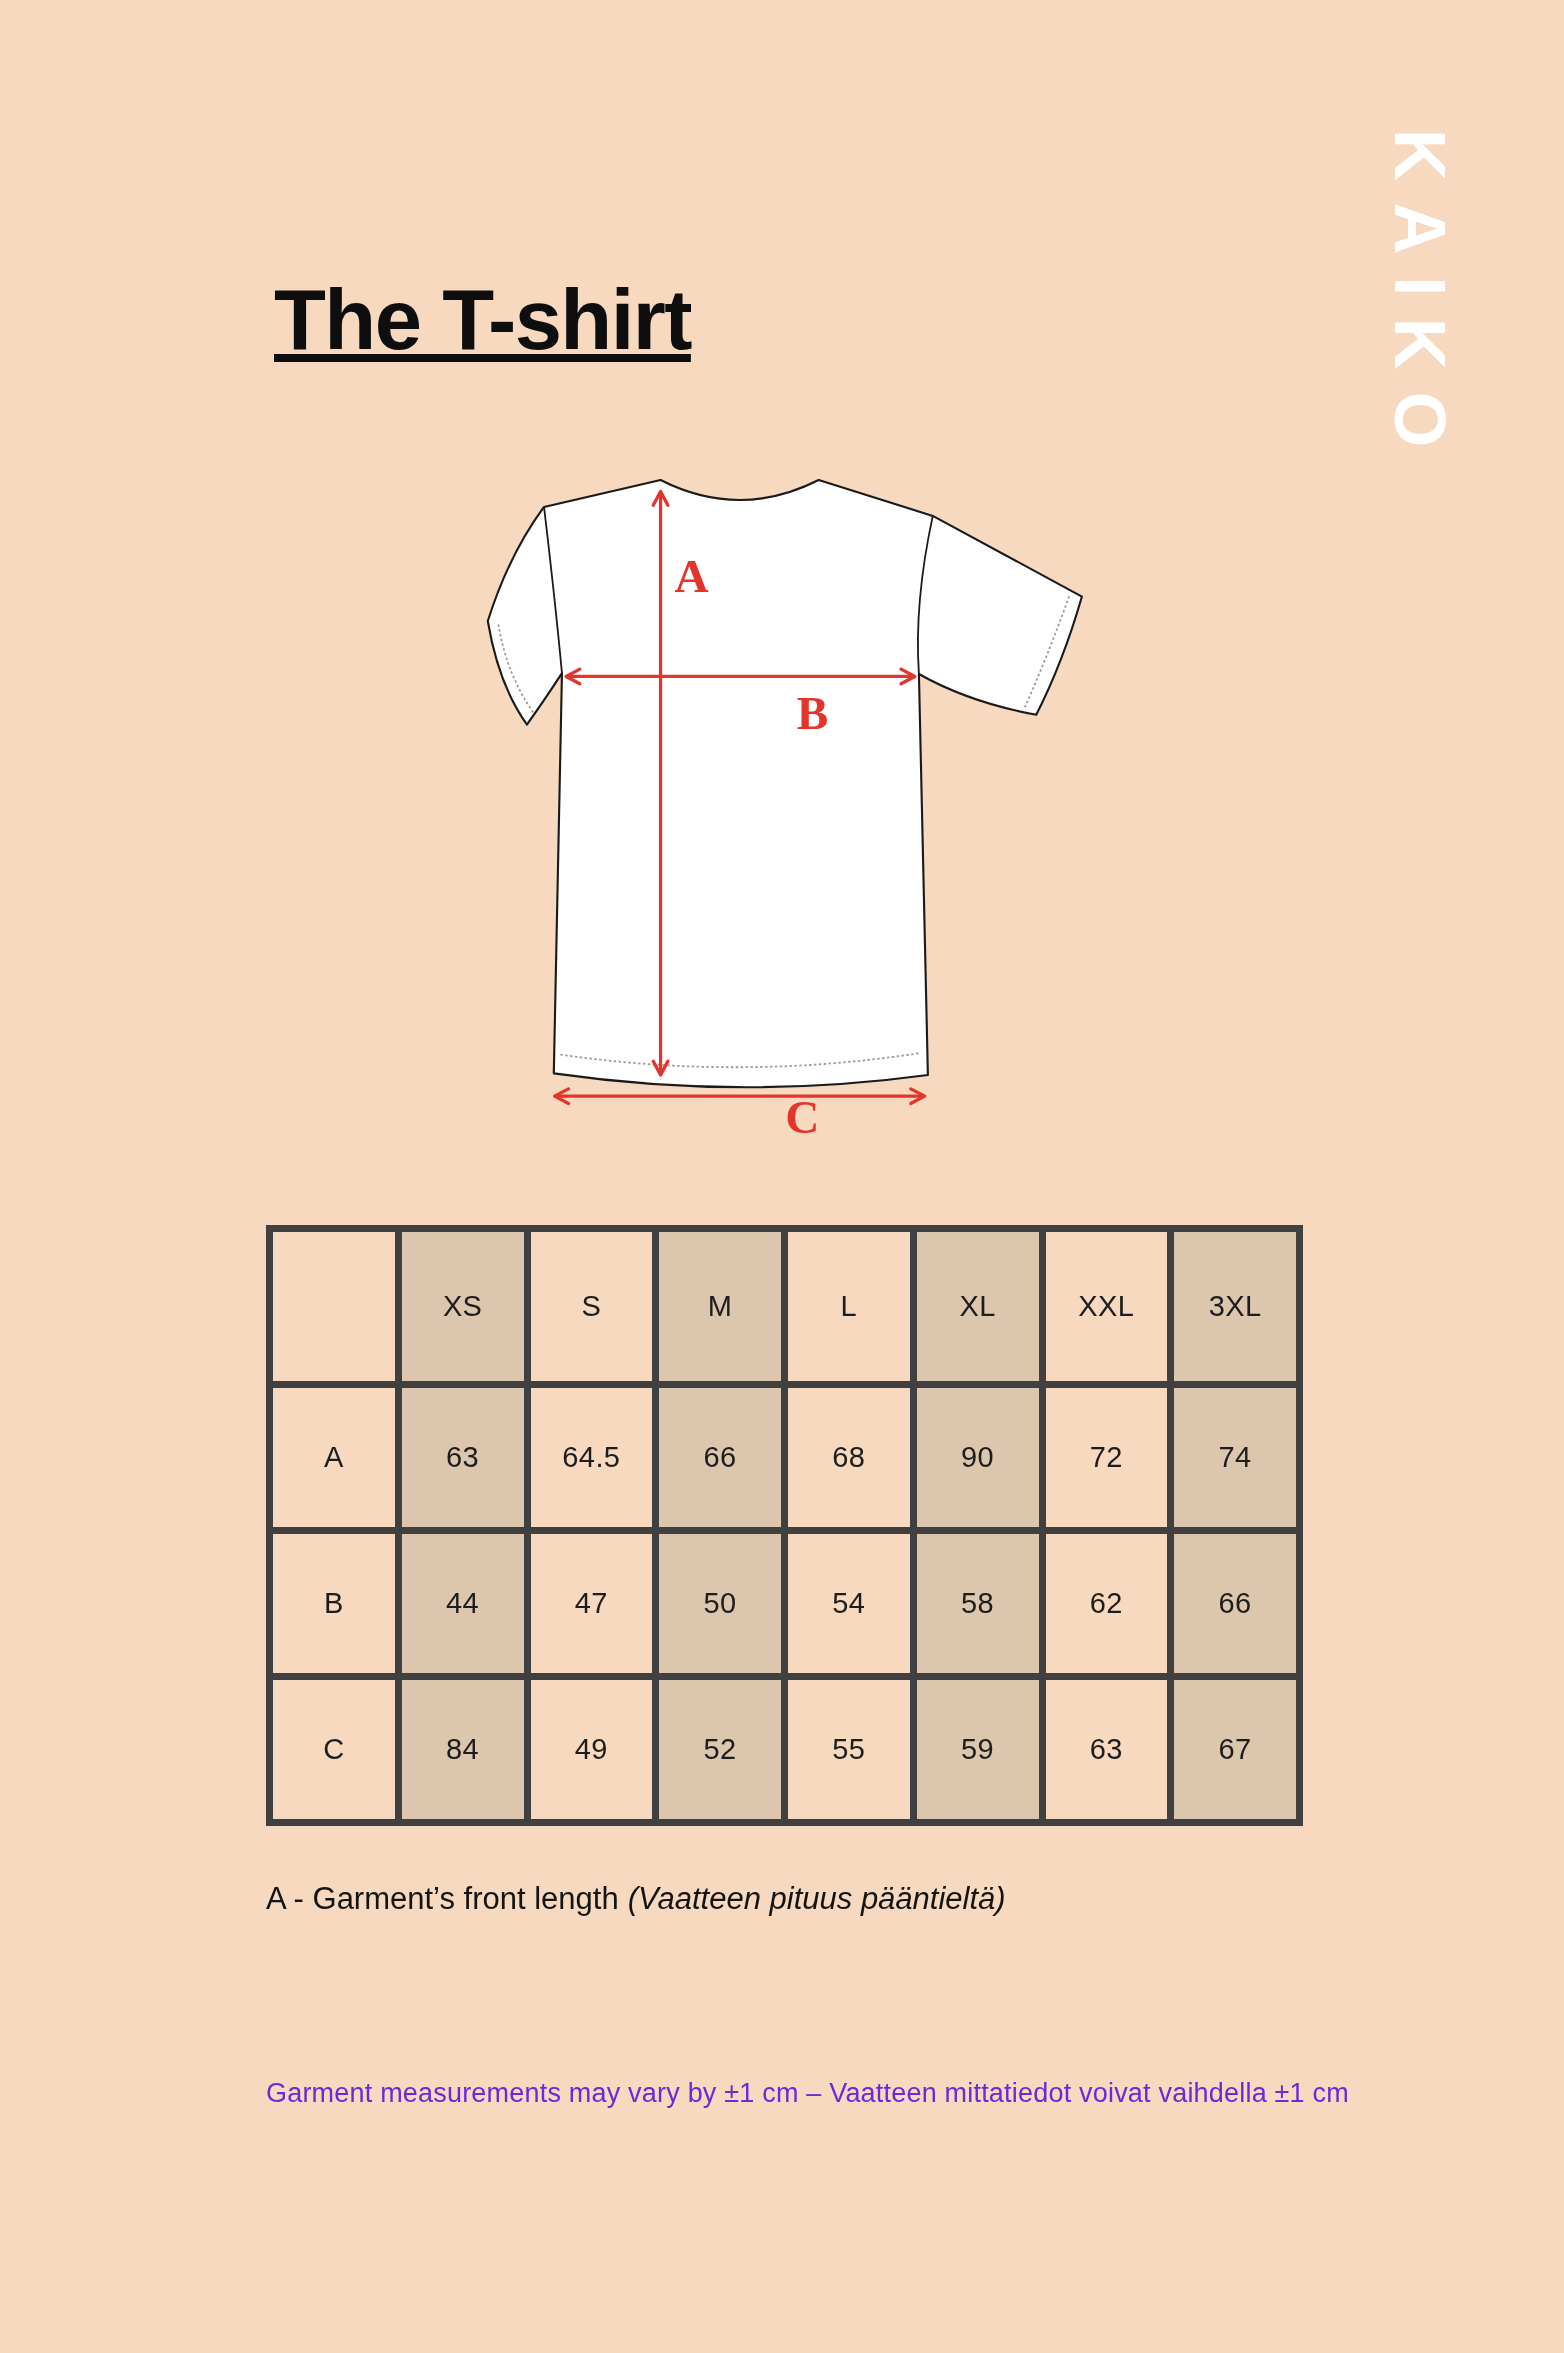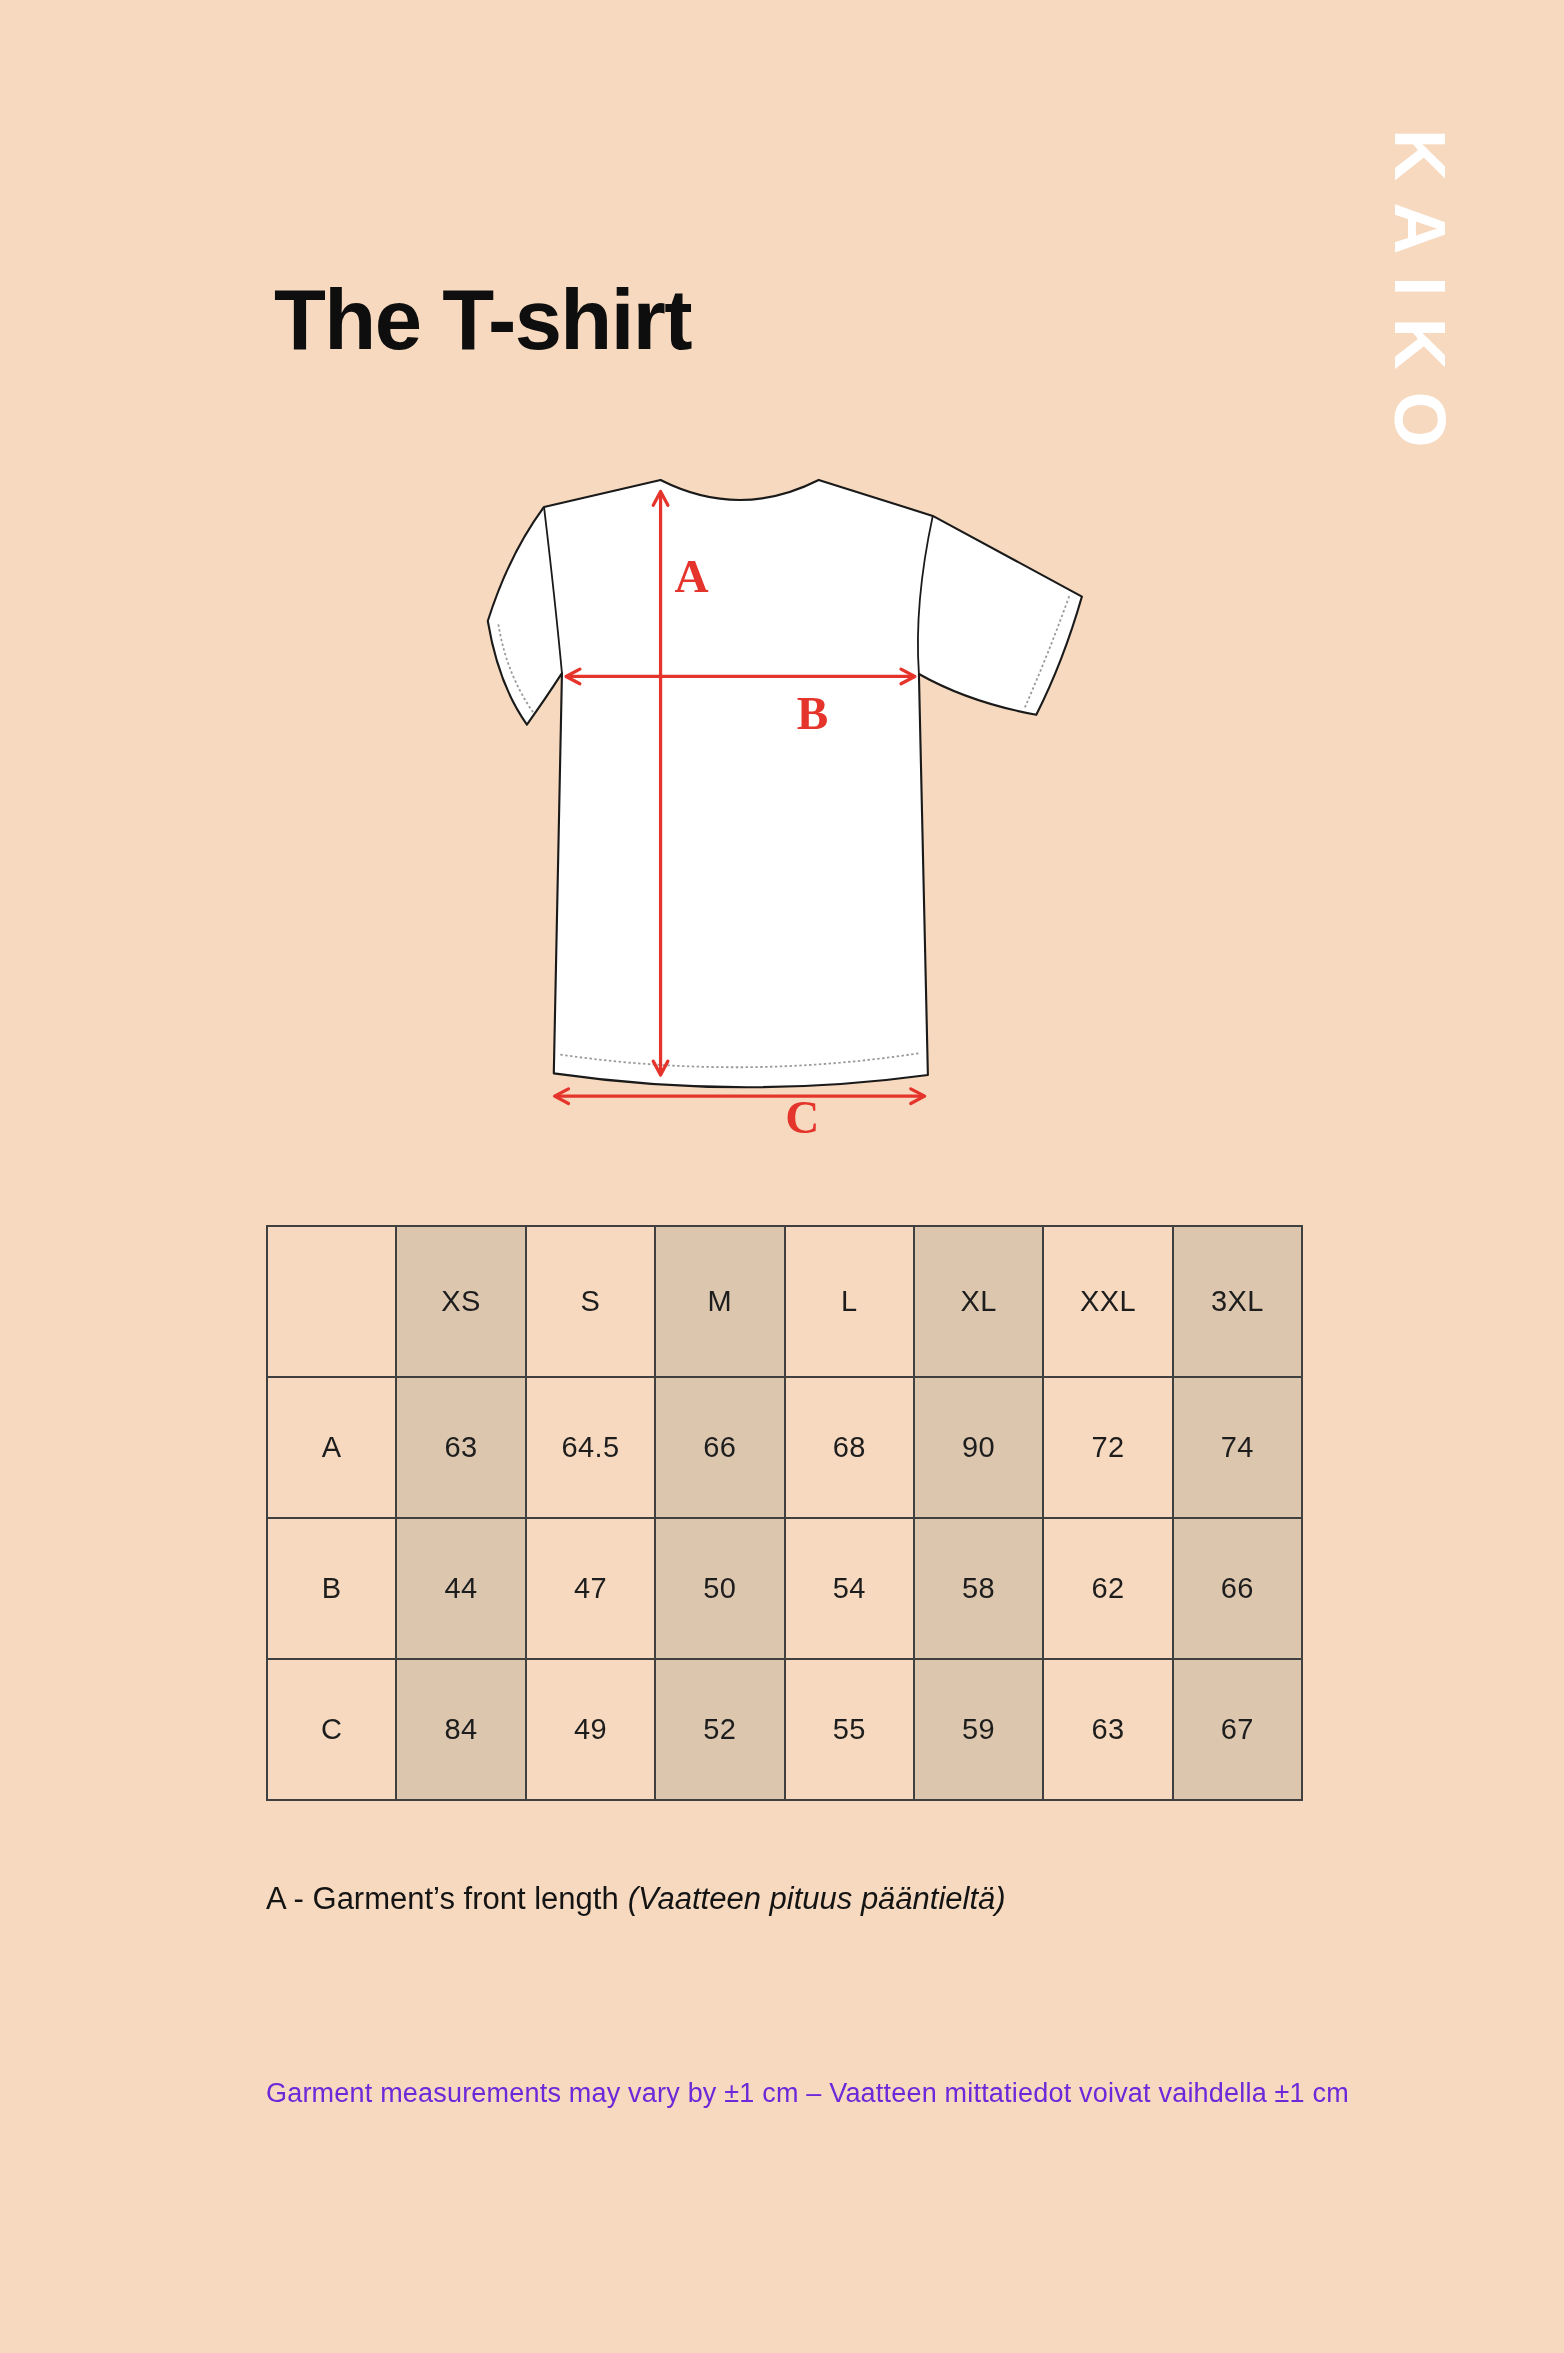--- a/index.html
+++ b/index.html
@@ -7,35 +7,35 @@
     width:1565px;height:2354px;
     background:#f6d9be;
     font-family:"Liberation Sans", sans-serif;
     position:relative;
     color:#161616;
     overflow:hidden;
   }
   .page-title{
     position:absolute;left:274px;top:214px;
     font-size:85px;font-weight:700;letter-spacing:-1.6px;
-    color:#0e0e0e;white-space:nowrap;
+    color:#0e0e0e;white-space:nowrap;text-decoration:underline;
   }
   .brand-logo{
     position:absolute;top:129px;left:1379px;height:342px;
     writing-mode:vertical-rl;
     font-size:72px;font-weight:700;color:#ffffff;
     letter-spacing:0.30em;white-space:nowrap;
   }
   .diagram{position:absolute;left:456px;top:448px;width:652px;height:734px;}
   .size-table{
     position:absolute;left:266px;top:1225px;width:1037px;height:566px;
     border-collapse:collapse;table-layout:fixed;
   }
   .size-table td{
-    border:2px solid #404040;
+    border:7px solid #404040;
     text-align:center;vertical-align:middle;
     font-size:29px;color:#1d1d1d;letter-spacing:0.4px;
   }
   .size-table tr.hdr td{height:147px;}
   .size-table tr.datarow td{height:137px;}
   .size-table td.dark{background:#dcc6ae;}
   .size-table td.light{background:#f6d9be;}
   .legend{
     position:absolute;left:266px;top:1873px;
     font-size:31px;line-height:51px;color:#141414;

